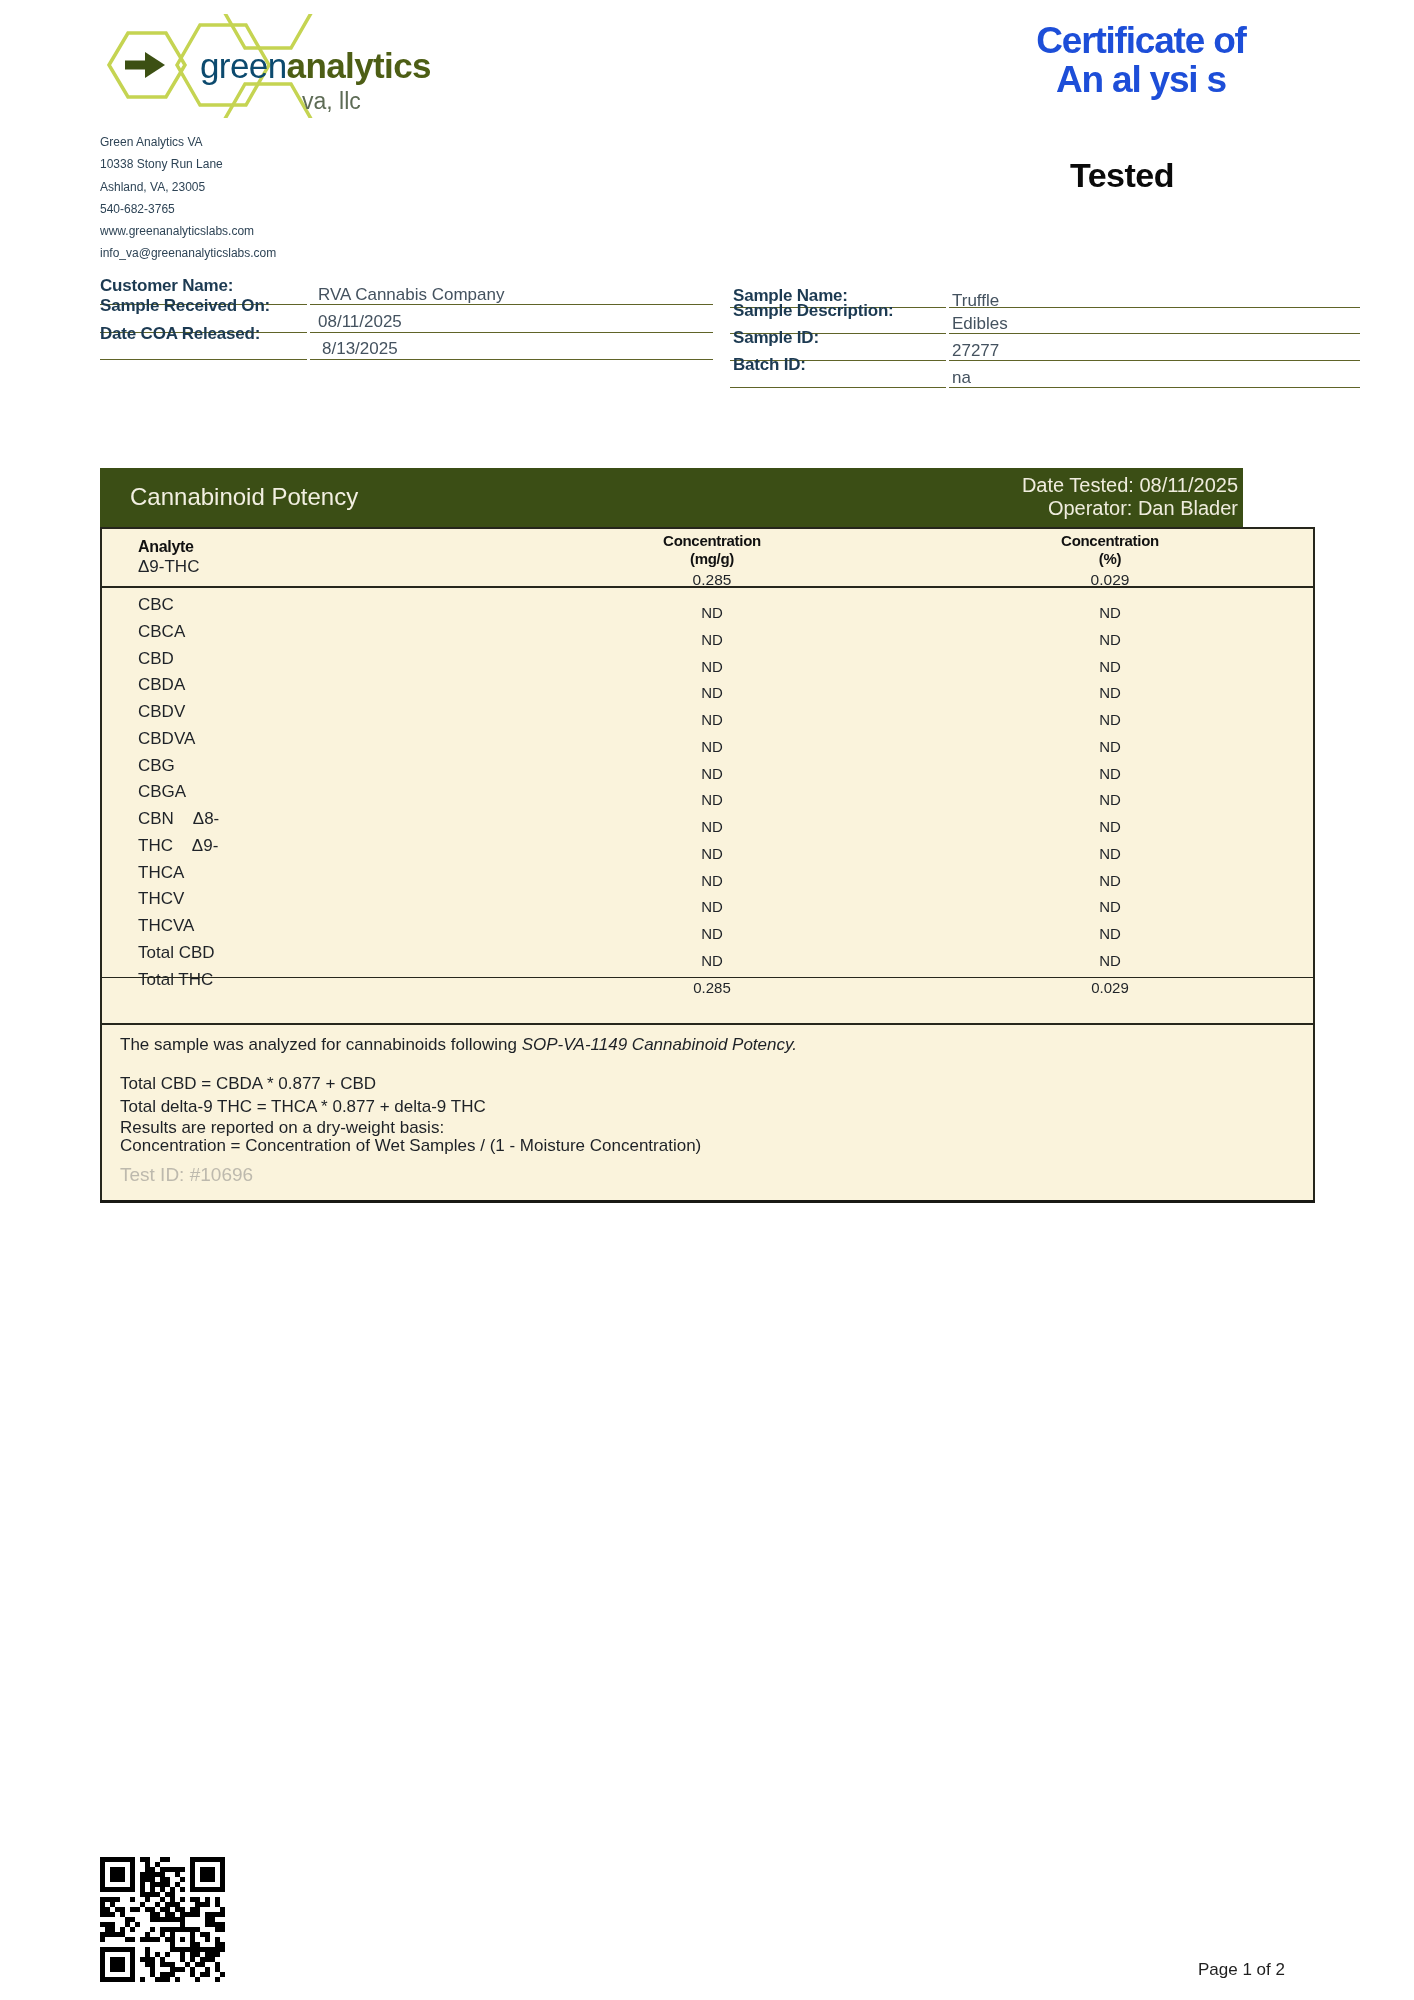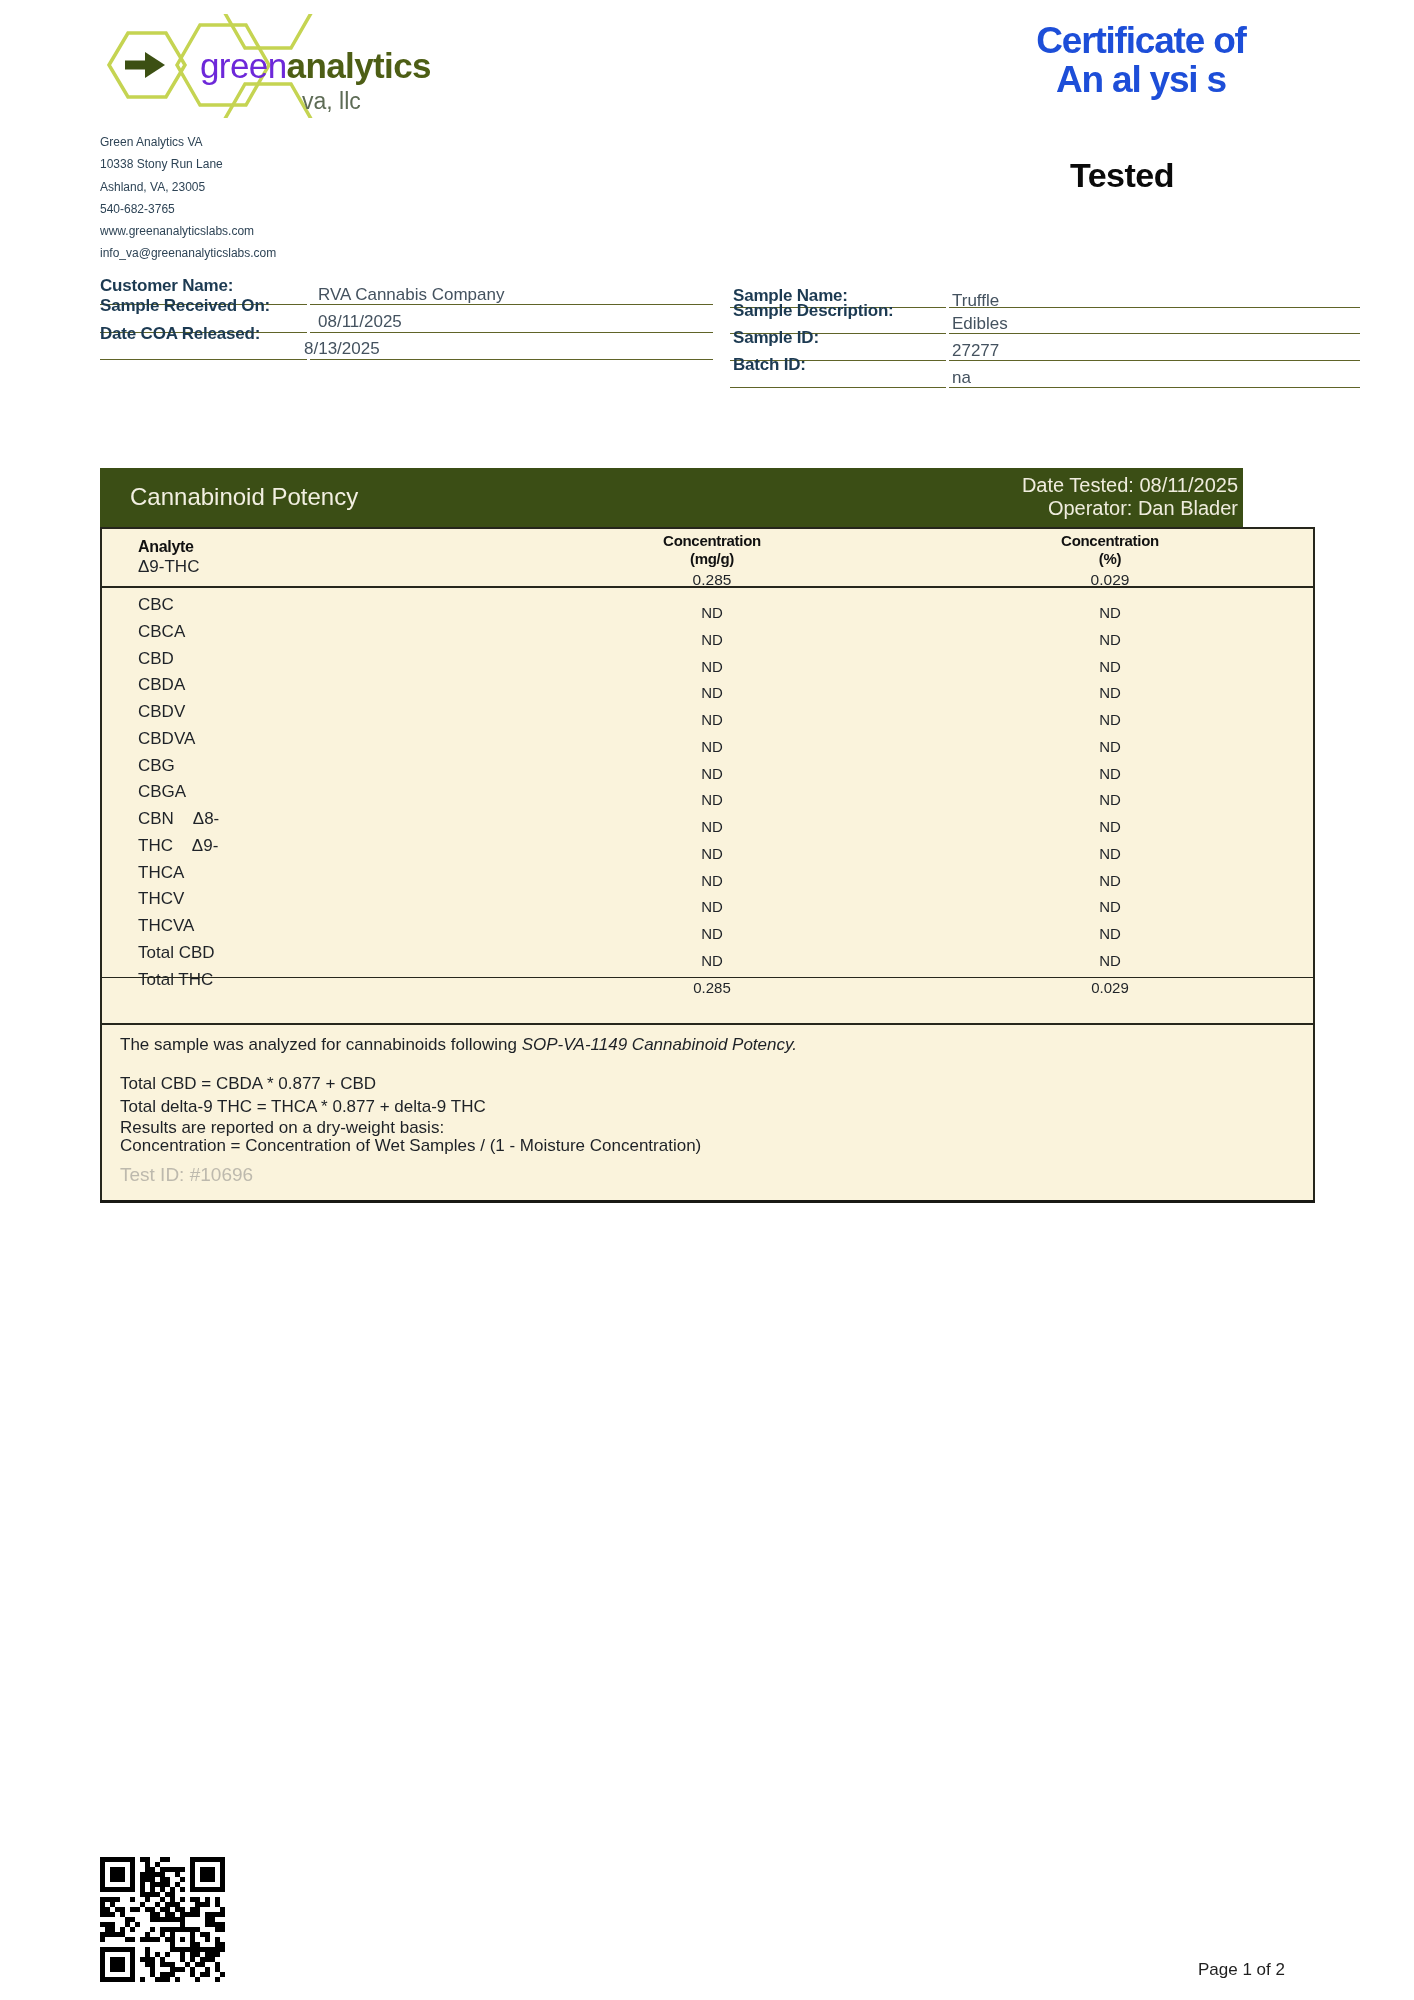--- a/index.html
+++ b/index.html
@@ -3,21 +3,21 @@
 <meta charset="utf-8">
 <style>
   html,body{margin:0;padding:0;background:#e8e8e8;}
   .page{
     position:relative;width:1414px;height:2000px;background:#ffffff;
     font-family:"Liberation Sans","DejaVu Sans",sans-serif;overflow:hidden;margin:0 auto;
   }
   .abs{position:absolute;}
   
   .brand{position:absolute;left:200px;top:46px;font-size:35px;letter-spacing:-0.6px;white-space:nowrap;}
-  .brand .w1{color:#6d28d9;font-weight:400;}
+  .brand .w1{color:#0c4a6e;font-weight:400;}
   .brand .w2{color:#4d5e15;font-weight:700;}
   .brand-sub{position:absolute;left:302px;top:88px;font-size:23px;color:#5d6b55;}
   .addr{position:absolute;left:100px;top:131px;font-size:12px;line-height:22.3px;color:#2e4456;}
   
   .cert-title{position:absolute;left:1000px;width:282px;text-align:center;color:#1d4ed8;
     font-weight:700;font-size:37px;letter-spacing:-1.2px;line-height:38px;}
   .tested{position:absolute;left:1010px;top:156px;width:224px;text-align:center;color:#0a0a0a;
     font-weight:700;font-size:34px;letter-spacing:-0.5px;}
   
   .lbl{position:absolute;font-weight:700;font-size:17px;color:#1c3a52;letter-spacing:-0.2px;white-space:nowrap;}
@@ -83,21 +83,21 @@
 
   <div class="lbl" style="left:100px;top:276px;">Customer Name:</div>
   <div class="val" style="left:318px;top:285px;">RVA Cannabis Company</div>
   <div class="iline" style="left:100px;top:304px;width:207px;"></div>
   <div class="iline" style="left:310px;top:304px;width:403px;"></div>
   <div class="lbl" style="left:100px;top:296px;">Sample Received On:</div>
   <div class="val" style="left:318px;top:312px;">08/11/2025</div>
   <div class="iline" style="left:100px;top:332px;width:207px;"></div>
   <div class="iline" style="left:310px;top:332px;width:403px;"></div>
   <div class="lbl" style="left:100px;top:324px;">Date COA Released:</div>
-  <div class="val" style="left:304px;top:339px;">8/13/2025</div>
+  <div class="val" style="left:322px;top:339px;">8/13/2025</div>
   <div class="iline" style="left:100px;top:359px;width:207px;"></div>
   <div class="iline" style="left:310px;top:359px;width:403px;"></div>
 
   <div class="lbl" style="left:733px;top:286px;">Sample Name:</div>
   <div class="val" style="left:952px;top:291px;">Truffle</div>
   <div class="iline" style="left:730px;top:307px;width:216px;"></div>
   <div class="iline" style="left:949px;top:307px;width:411px;"></div>
   <div class="lbl" style="left:733px;top:301px;">Sample Description:</div>
   <div class="val" style="left:952px;top:314px;">Edibles</div>
   <div class="iline" style="left:730px;top:333px;width:216px;"></div>

